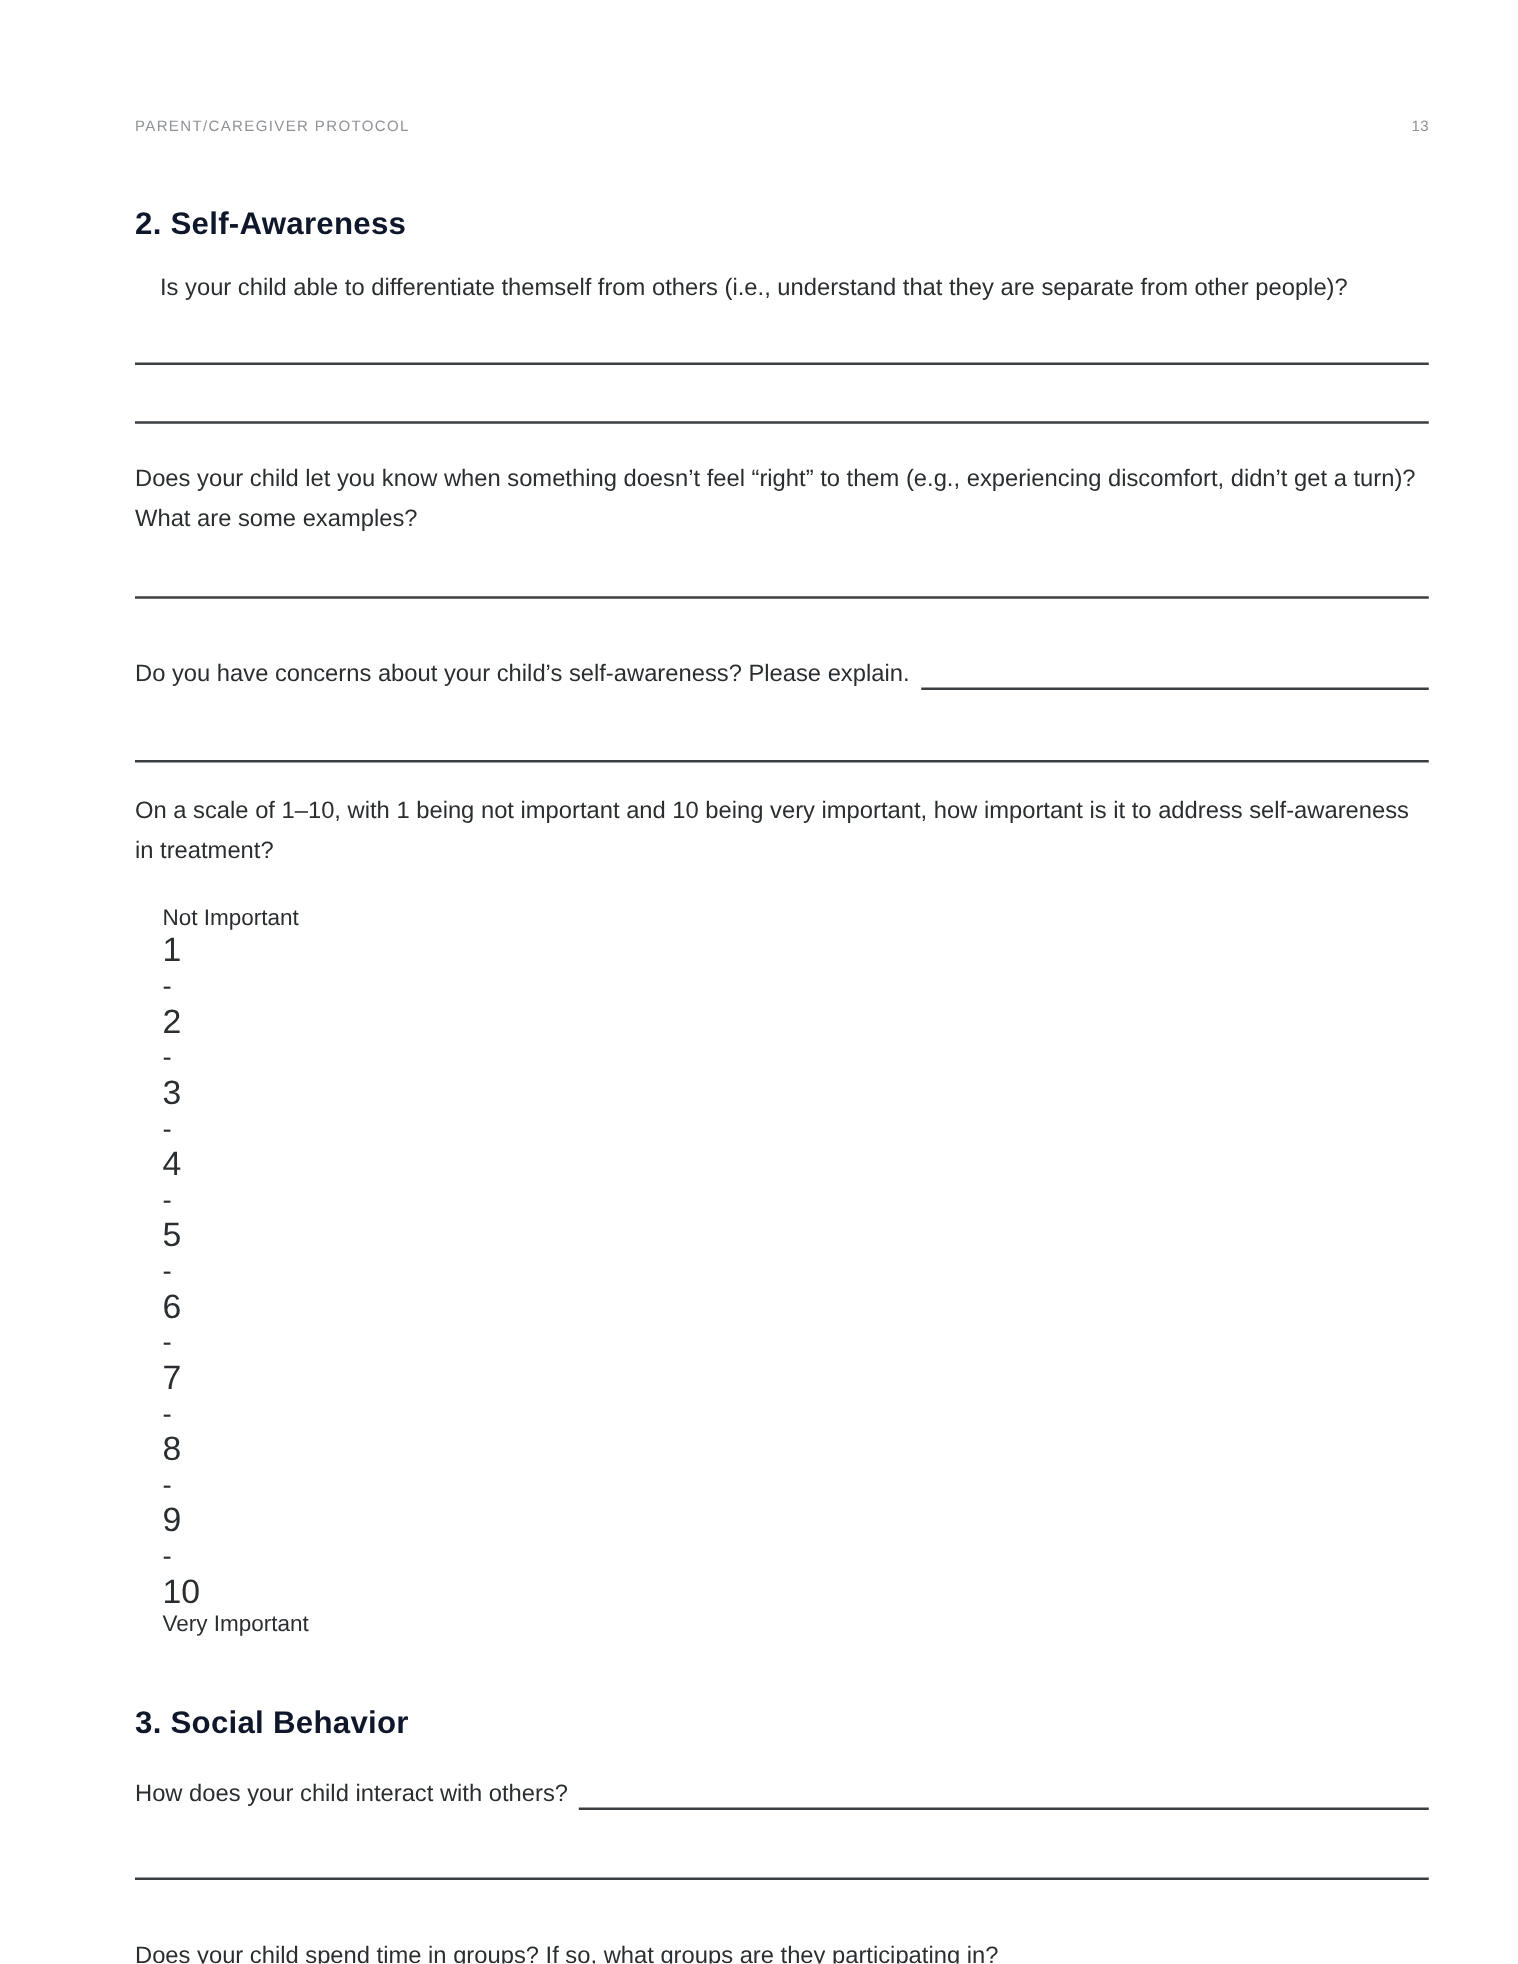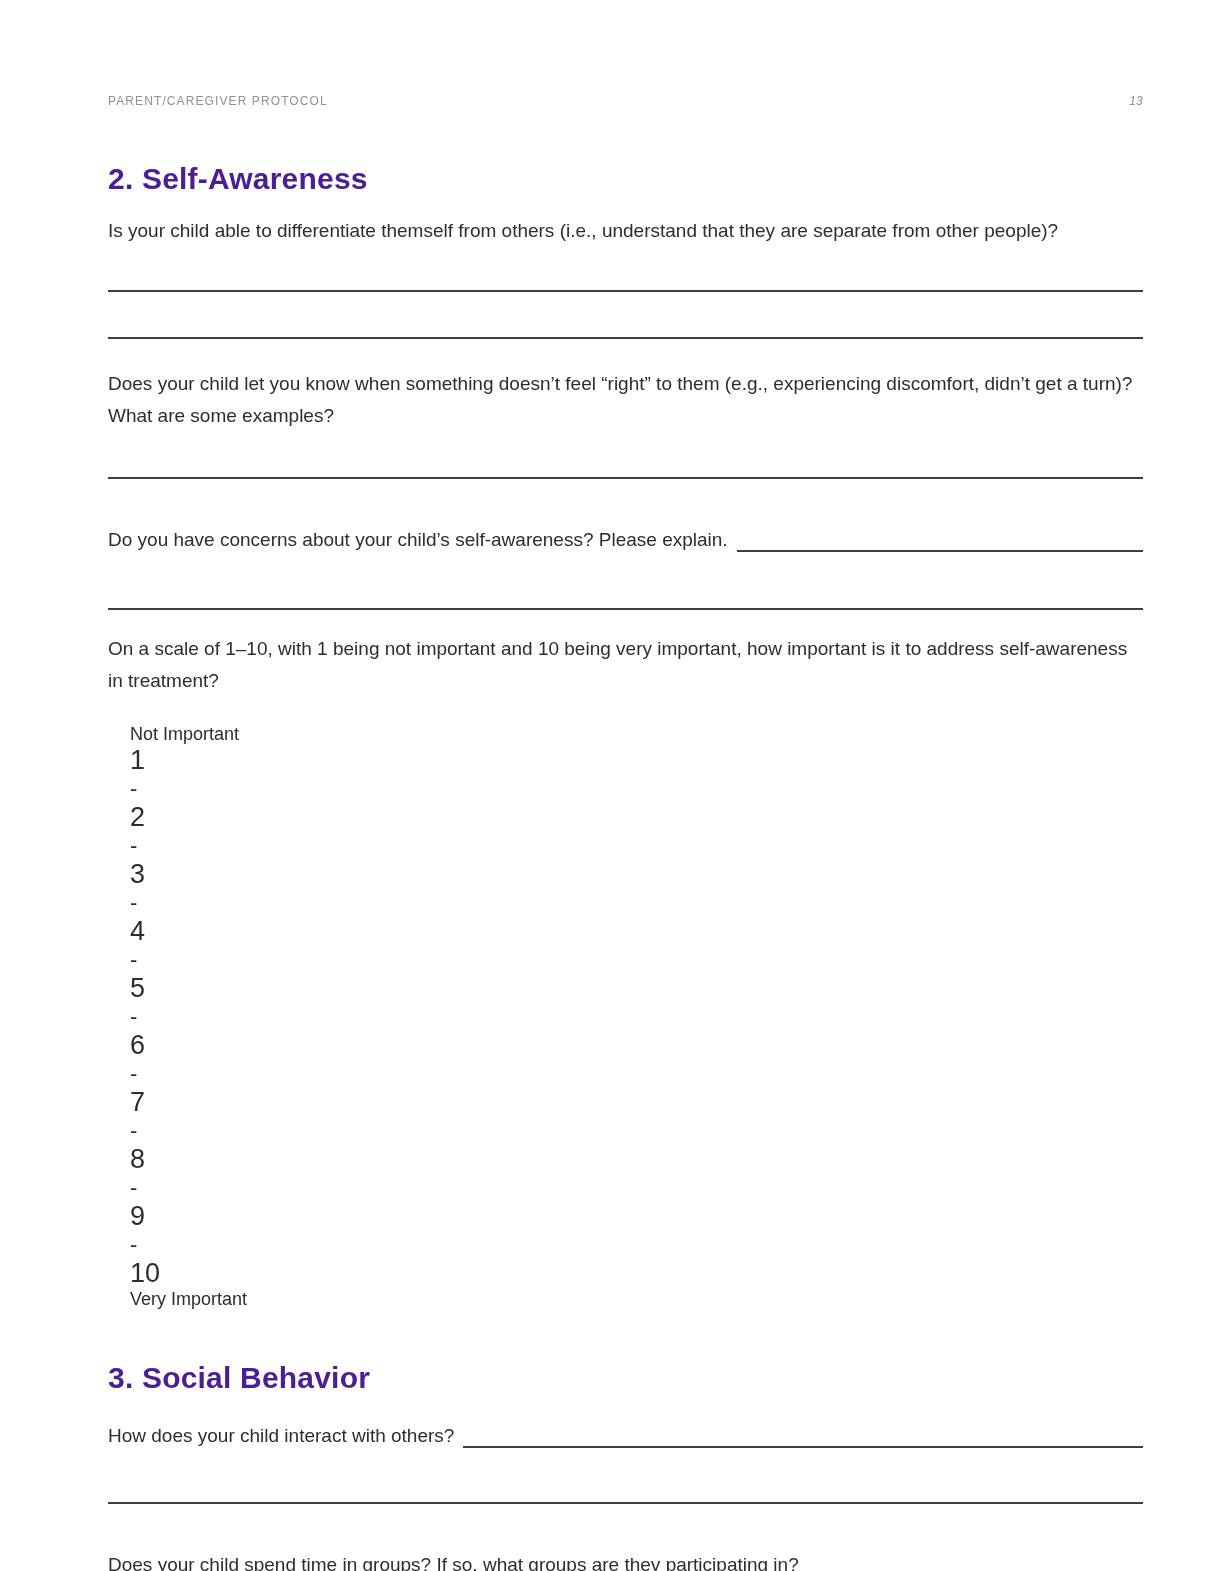--- a/index.html
+++ b/index.html
@@ -17,27 +17,27 @@
   .header-row {
     display: flex;
     justify-content: space-between;
     align-items: flex-start;
     margin-top: 90px;
     font-size: 12px;
     line-height: 22px;
     color: #8f9296;
   }
   .doc-title { letter-spacing: 1.1px; }
-  .page-num { letter-spacing: 0.2px; font-style: italic; }
+  .page-num { letter-spacing: 0.2px; }
   .section-title {
     margin: 0;
-    font-size: 30px;
+    font-size: 25px;
     line-height: 36px;
     font-weight: bold;
-    color: #4c1d95;
+    color: #0f172a;
     letter-spacing: 0.2px;
   }
   .q {
     margin: 0;
     font-size: 19px;
     line-height: 32px;
     color: #2b2e31;
   }
   .qrow {
     display: flex;
@@ -74,21 +74,21 @@
 
 <div class="page">
 
   <div class="header-row">
     <span class="doc-title">PARENT/CAREGIVER PROTOCOL</span>
     <span class="page-num">13</span>
   </div>
 
   <h2 class="section-title" style="margin-top:49px;">2. Self-Awareness</h2>
 
-  <p class="q" style="margin-top:18px;">Is your child able to differentiate themself from others (i.e., understand that they are separate from other people)?</p>
+  <p class="q" style="margin-top:18px;margin-left:20px;">Is your child able to differentiate themself from others (i.e., understand that they are separate from other people)?</p>
 
   <div class="rule" style="margin-top:43px;"></div>
 
 
   <div class="rule" style="margin-top:45px;"></div>
 
   <p class="q" style="margin-top:29px;">Does your child let you know when something doesn’t feel “right” to them (e.g., experiencing discomfort, didn’t get a turn)? What are some examples?</p>
 
   <div class="rule" style="margin-top:45px;"></div>
 

